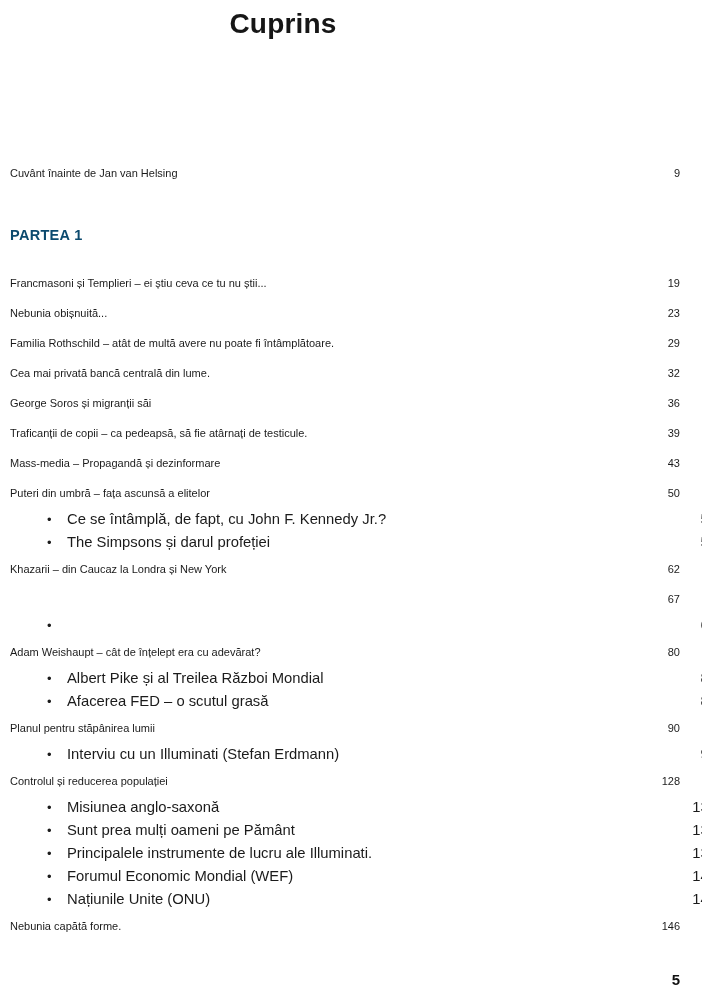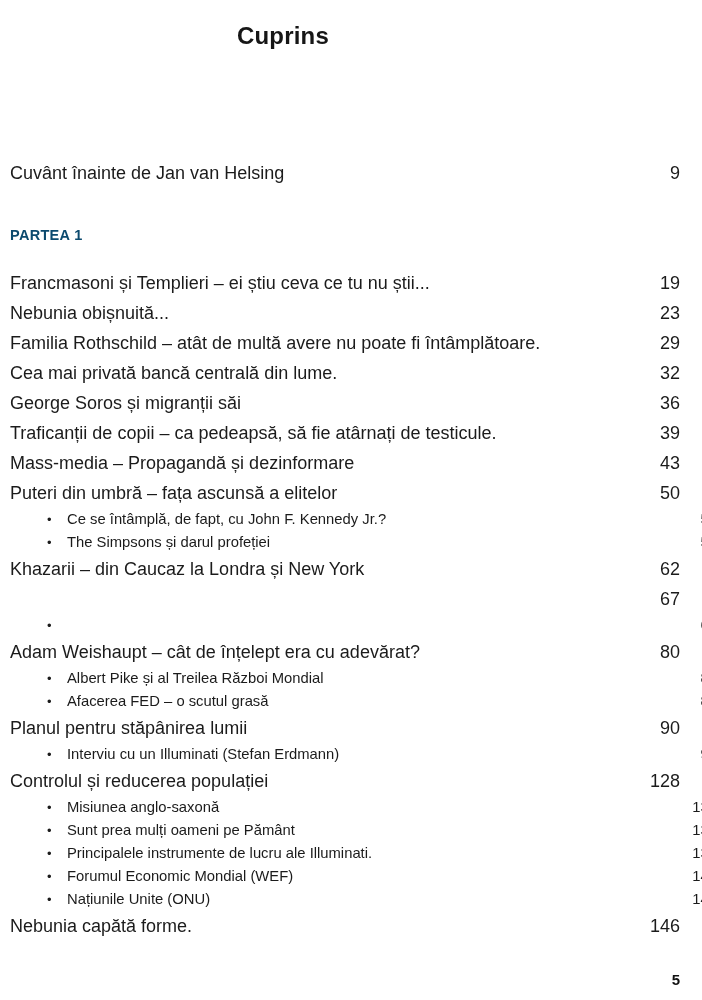--- a/index.html
+++ b/index.html
@@ -13,25 +13,25 @@
     height: 1000px;
     background: #ffffff;
     font-family: "Liberation Sans", "DejaVu Sans", sans-serif;
     color: #1a1a1a;
     overflow: hidden;
     box-sizing: border-box;
   }
 
   .page-title {
     position: absolute;
-    top: 22px;
+    top: 8px;
     left: 0;
     width: 566px;
     text-align: center;
-    font-size: 24px;
+    font-size: 28px;
     font-weight: bold;
     letter-spacing: 0.2px;
     color: #161616;
   }
 
   .toc {
     position: absolute;
     left: 10px;
     right: 22px;
     top: 158px;
@@ -48,21 +48,21 @@
     line-height: 30px;
   }
 
   .spacer-lg { height: 32px; }
   .spacer-sm { height: 18px; }
 
   .toc-row {
     display: flex;
     align-items: baseline;
     width: 100%;
-    font-size: 18px;
+    font-size: 11px;
     line-height: 30px;
     color: #1b1b1b;
     white-space: nowrap;
   }
   .toc-row.level-1 {
     font-size: 14.8px;
     line-height: 23px;
     padding-left: 37px;
     color: #1b1b1b;
   }

